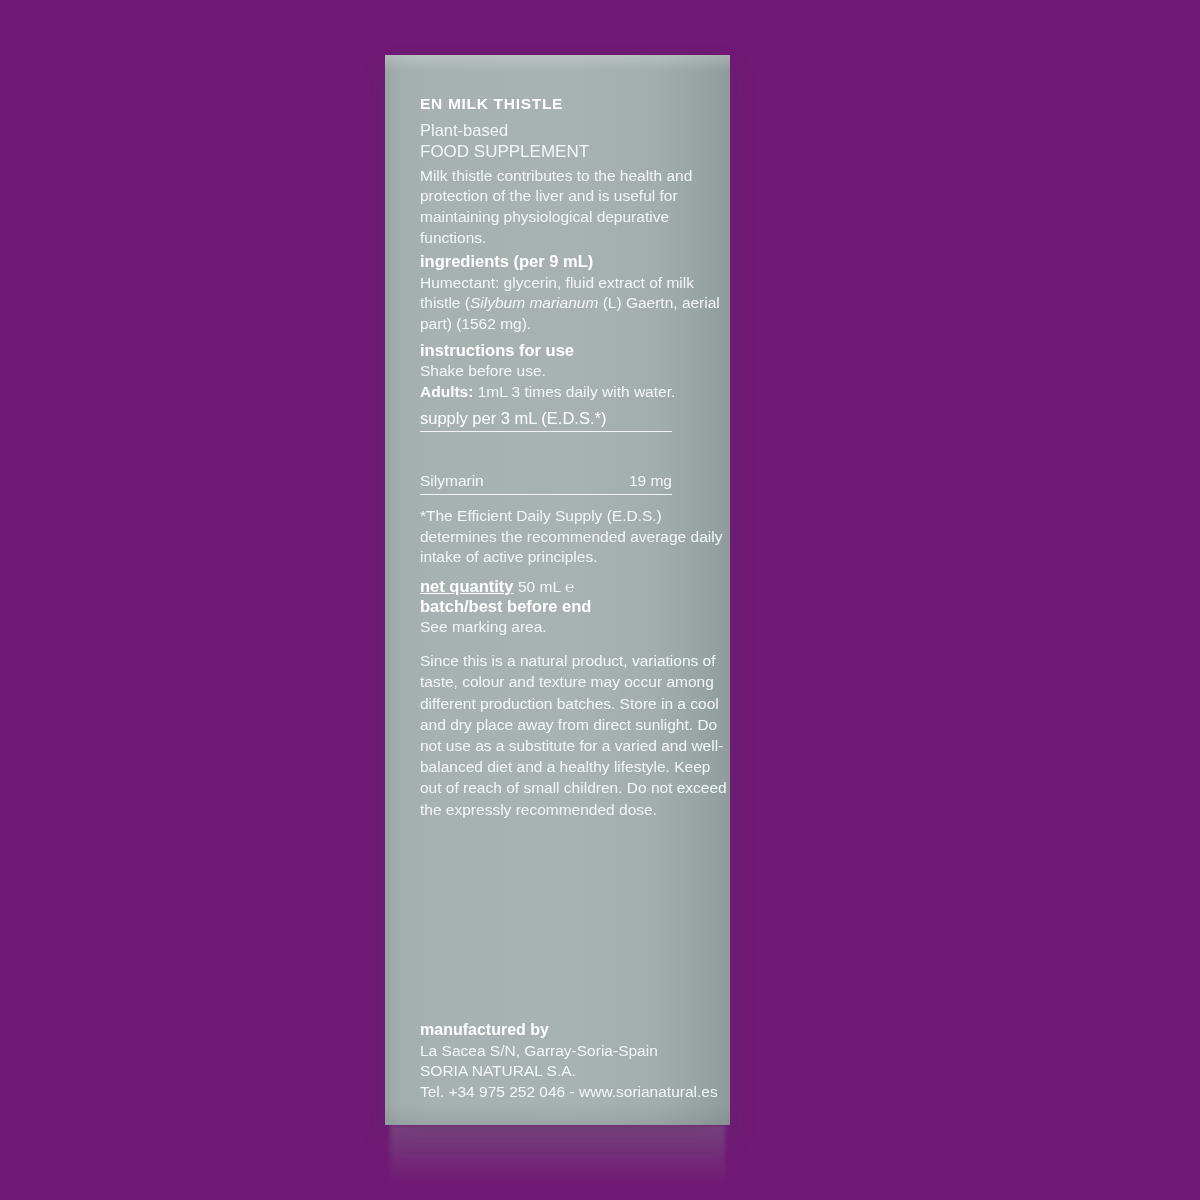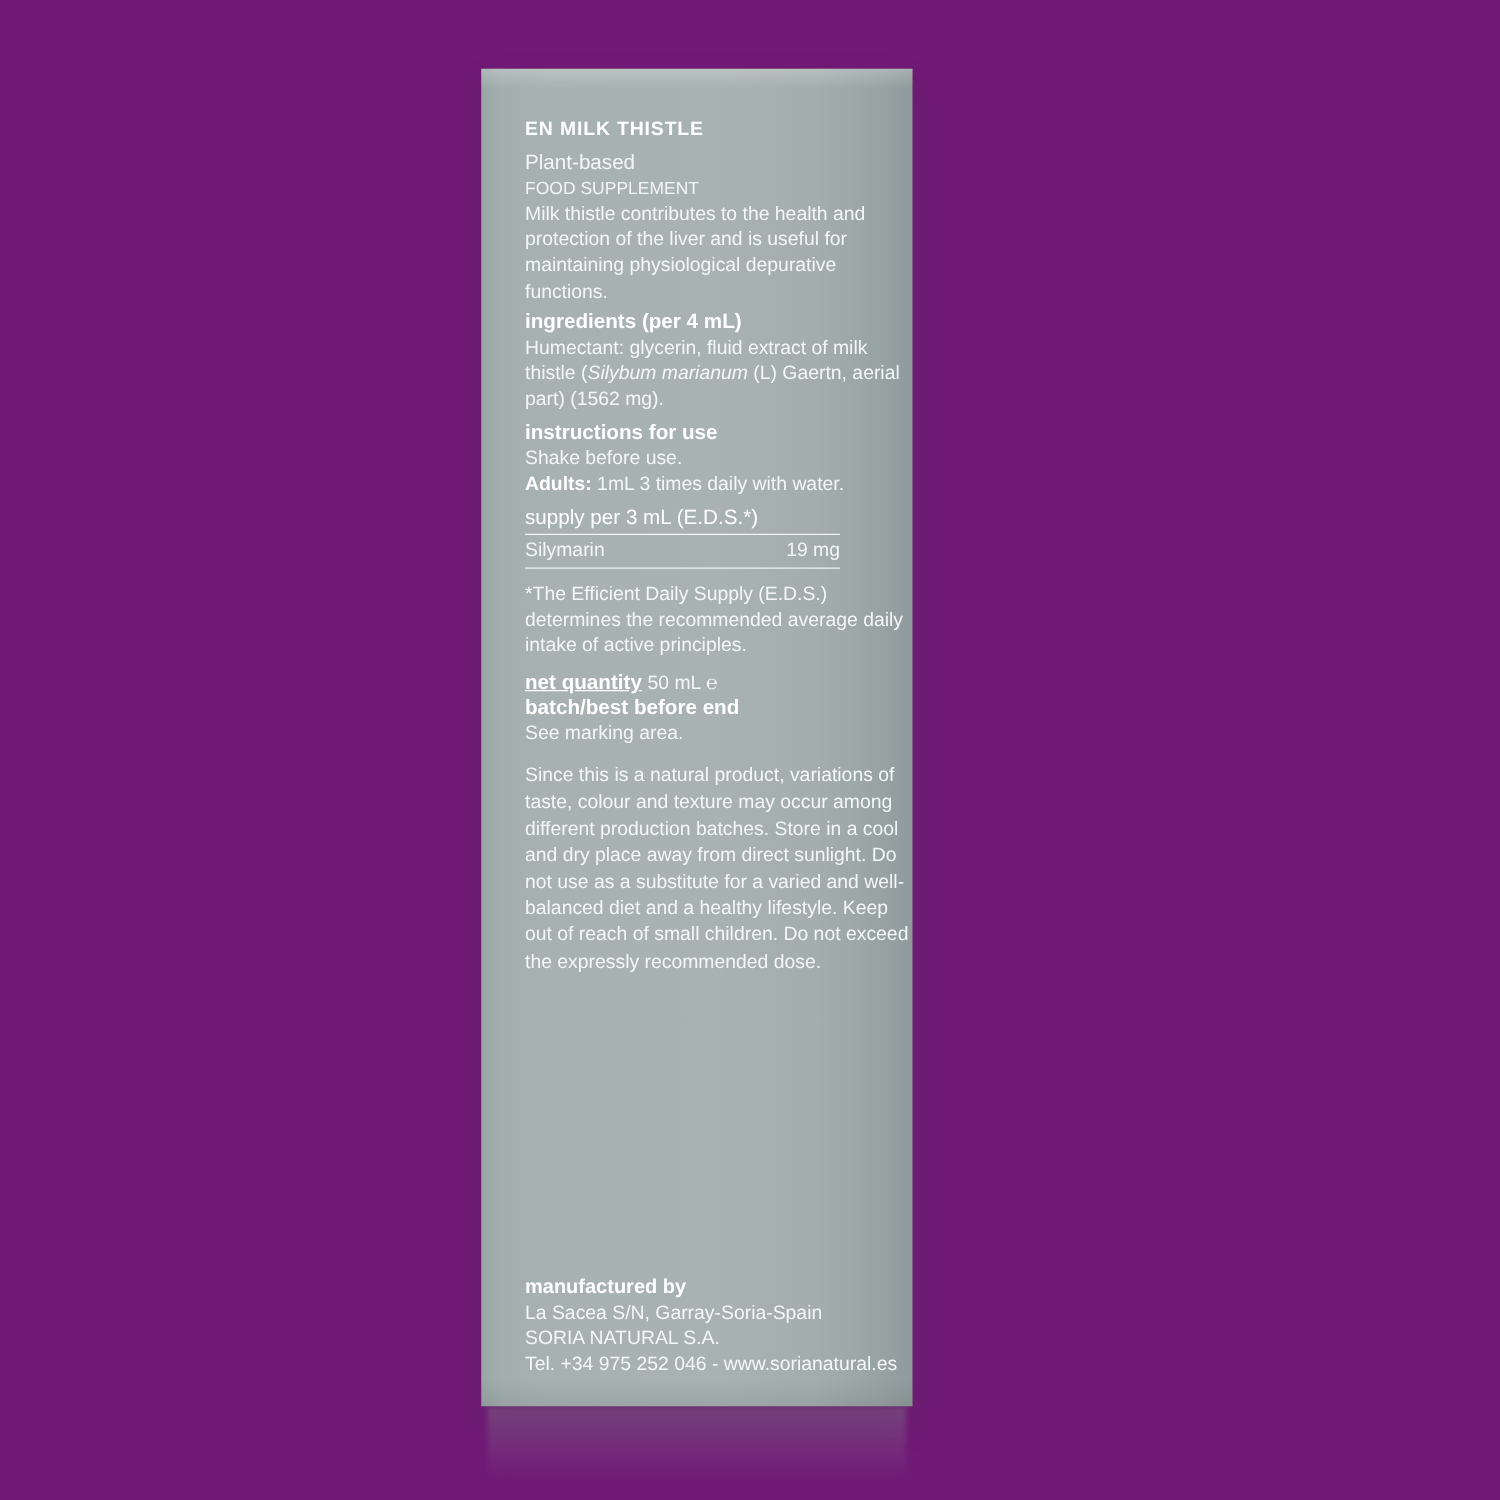--- a/index.html
+++ b/index.html
@@ -85,21 +85,21 @@
     margin: 0 0 6px 0;
     line-height: 1.2;
   }
   .t-plant {
     font-size: 16.5px;
     line-height: 1.32;
     margin: 0;
     color: #f3f6f6;
   }
   .t-supplement {
-    font-size: 14px;
+    font-size: 17px;
     line-height: 1.32;
     margin: 0 0 2px 0;
     color: #f3f6f6;
   }
   .t-claim {
     font-size: 15.5px;
     line-height: 1.33;
     margin: 0 0 3px 0;
     color: #f4f7f7;
   }
@@ -138,20 +138,21 @@
     border-bottom: 1px solid rgba(255,255,255,0.85);
   }
   .supply-row {
     display: flex;
     justify-content: space-between;
     align-items: center;
     font-size: 15.5px;
     padding: 4px 0 4px 0;
     border-bottom: 1px solid rgba(255,255,255,0.85);
     color: #f4f7f7;
+    margin-top: 36px;
   }
 
   .t-footnote {
     margin-top: 11px;
     font-size: 15.5px;
     line-height: 1.33;
     color: #f4f7f7;
   }
 
   .inline-head {
@@ -203,21 +204,21 @@
 
     <div class="label">
 
       <div class="t-brandline">EN MILK THISTLE</div>
 
       <div class="t-plant">Plant-based</div>
       <div class="t-supplement">FOOD SUPPLEMENT</div>
 
       <div class="t-claim">Milk thistle contributes to the health and protection of the liver and is useful for maintaining physiological depurative functions.</div>
 
-      <div class="t-head">ingredients (per 4 mL)</div>
+      <div class="t-head">ingredients (per 9 mL)</div>
       <div class="t-body"><span>Humectant: glycerin, fluid extract of milk thistle (</span><em>Silybum marianum</em><span> (L) Gaertn, aerial part) (1562 mg).</span></div>
 
       <div class="gap-s"></div>
 
       <div class="t-head">instructions for use</div>
       <div class="t-body">Shake before use.</div>
       <div class="t-body"><span class="bold">Adults:</span><span> 1mL 3 times daily with water.</span></div>
 
       <div class="supply">
         <div class="supply-head">supply per 3 mL (E.D.S.*)</div>

